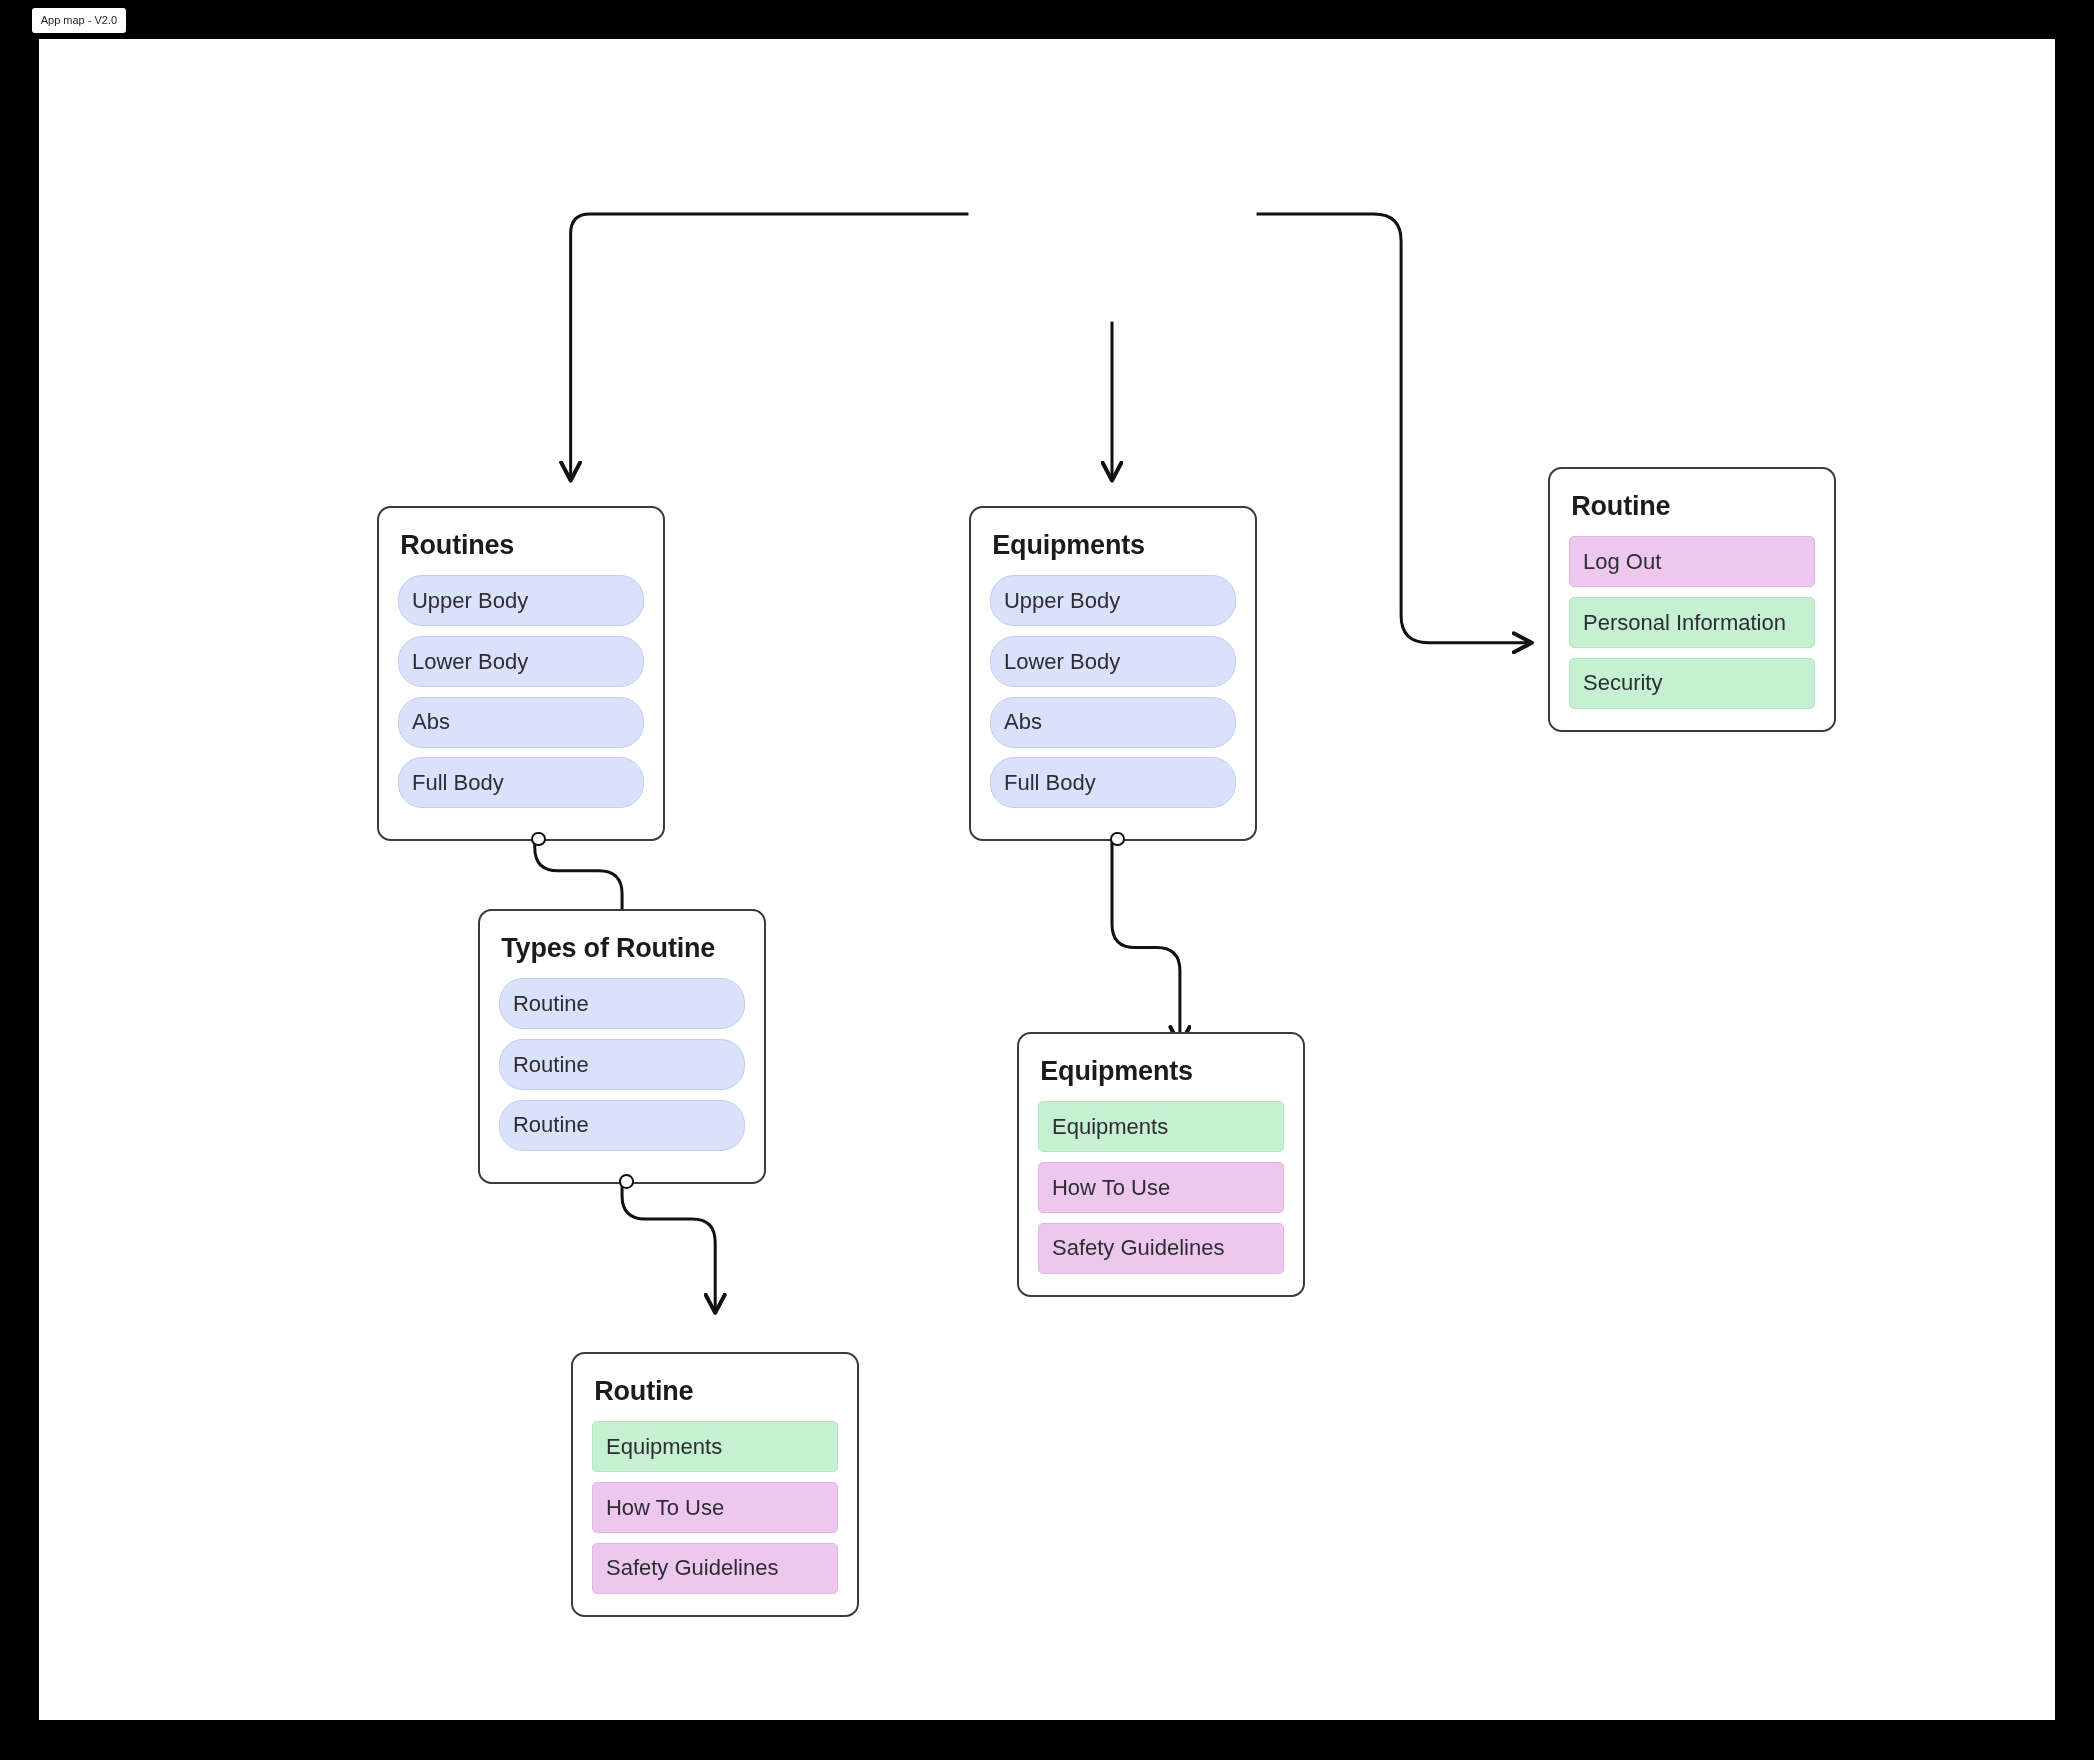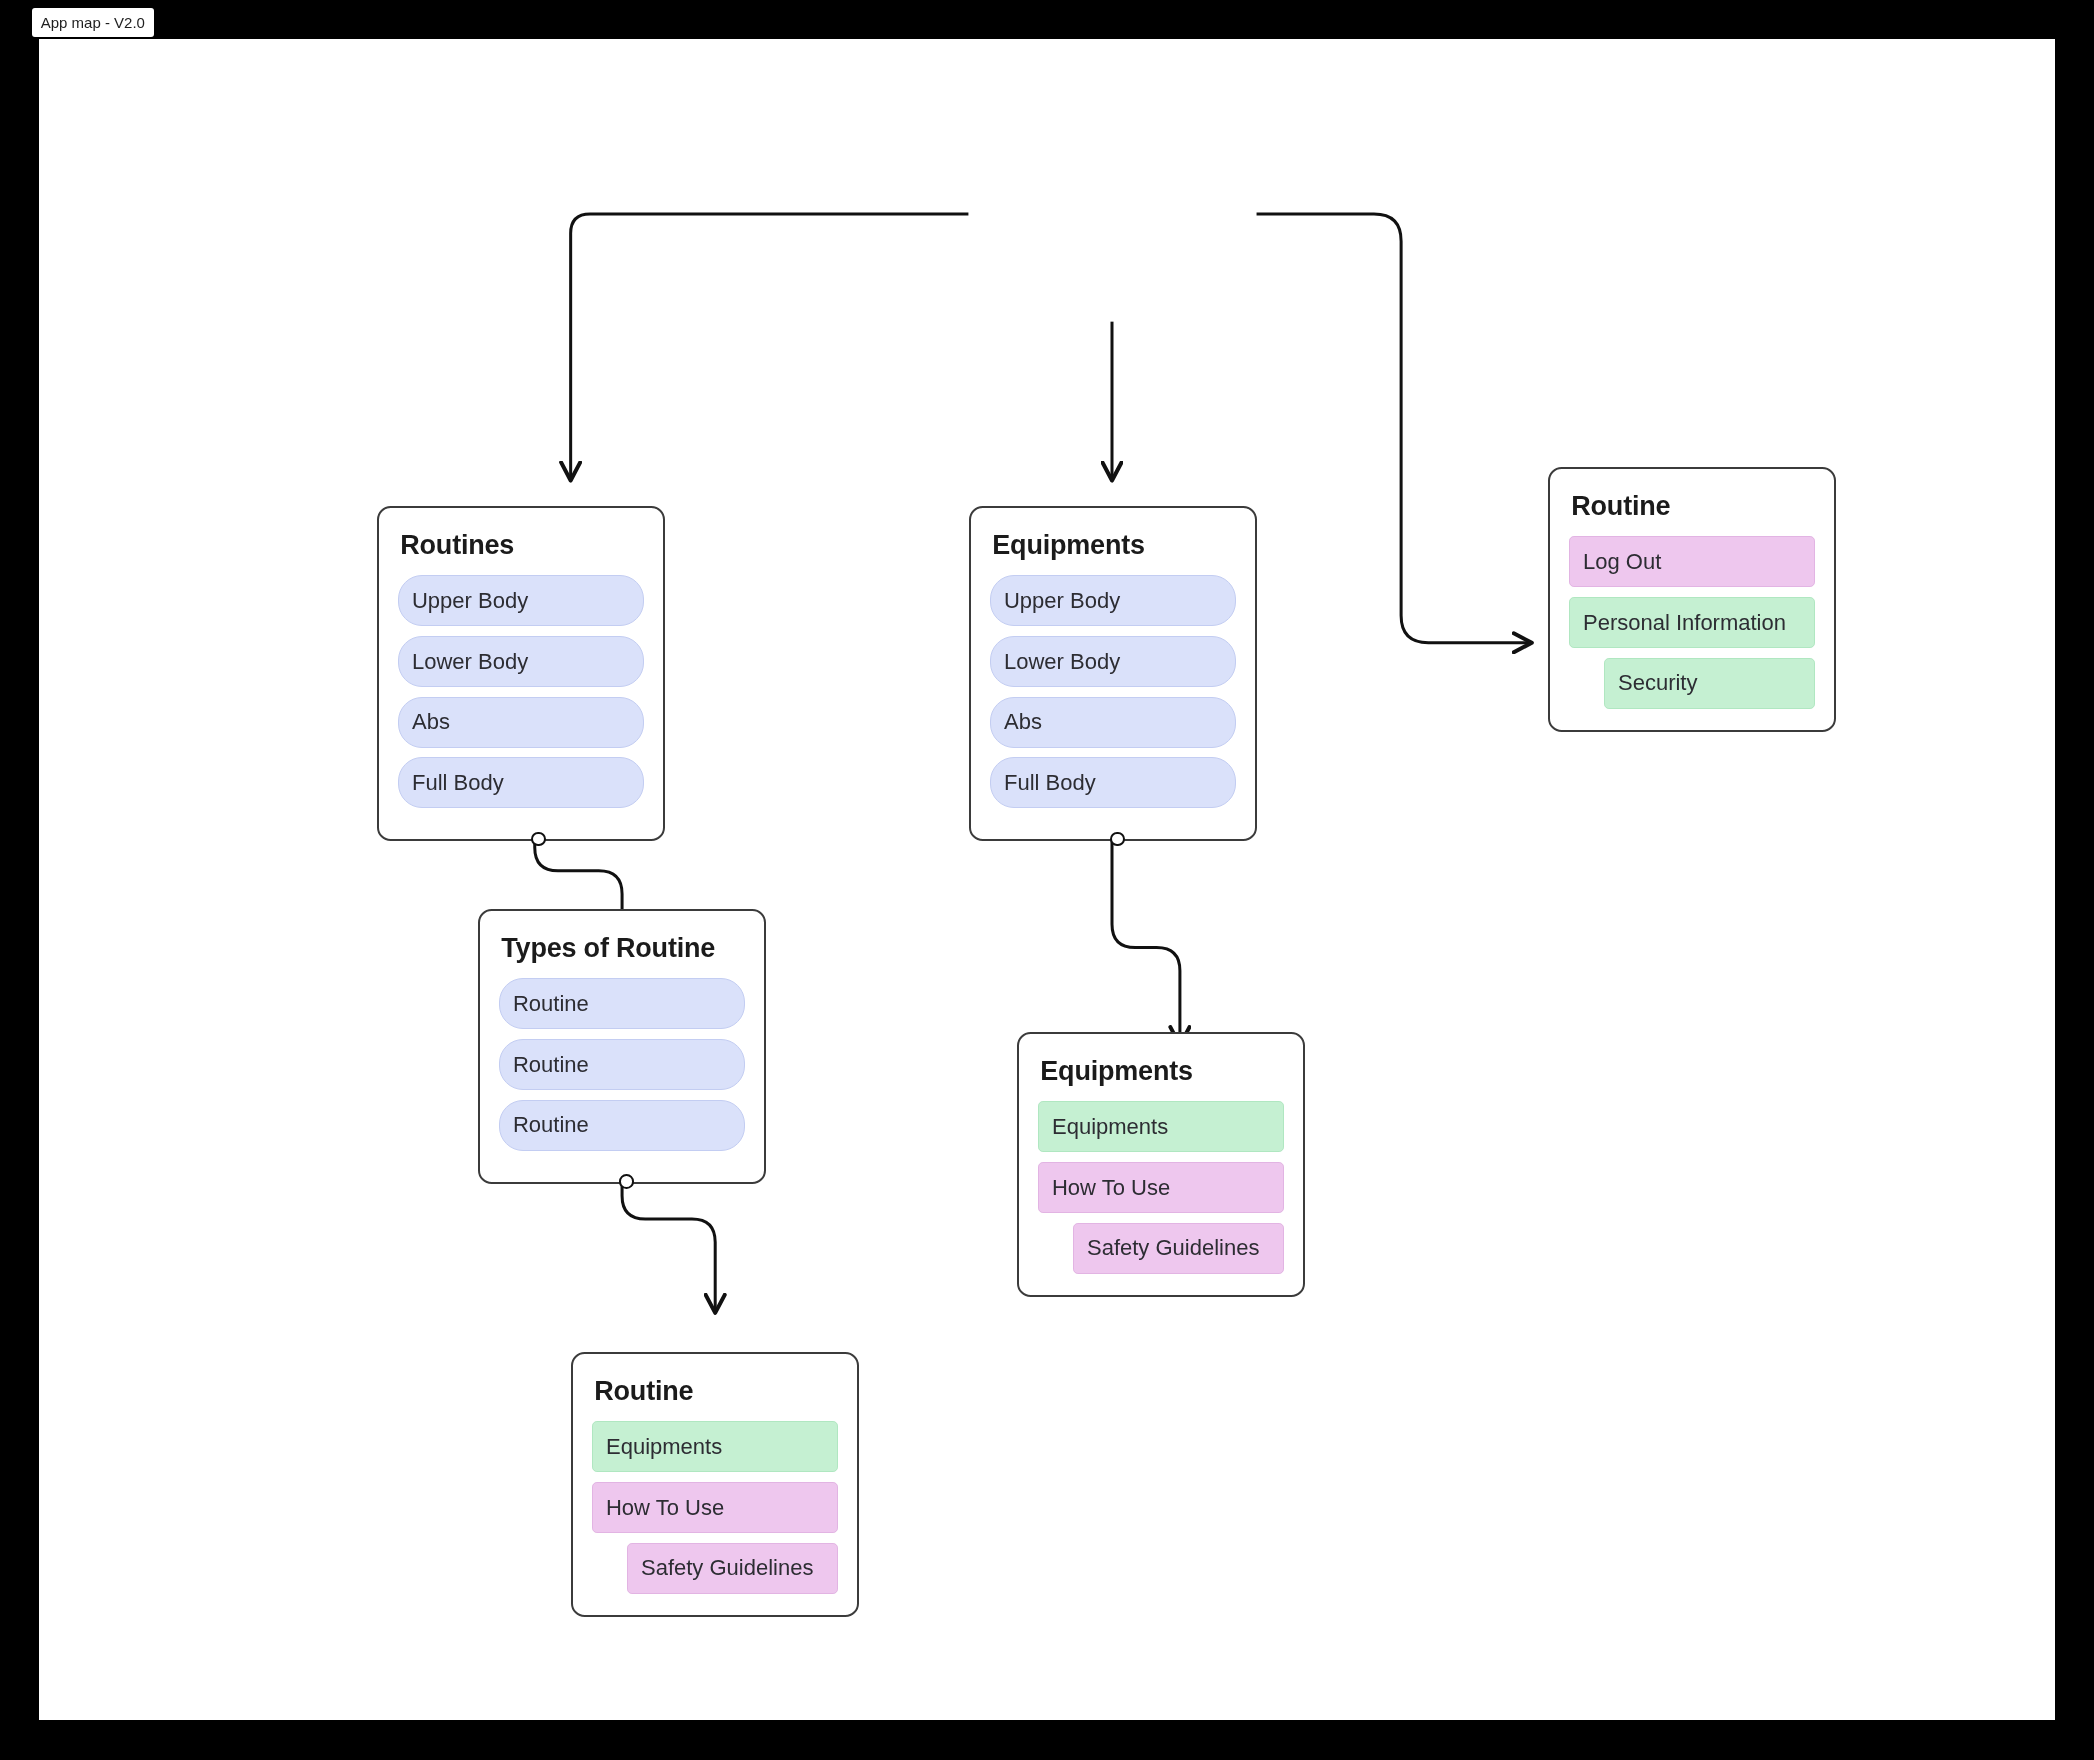--- a/index.html
+++ b/index.html
@@ -19,21 +19,21 @@
     background: #000000;
   }
 
   
   #title-badge {
     position: absolute;
     left: 32px;
     top: 7.8px;
     background: #ffffff;
     color: #1f1f1f;
-    font-size: 15px;
+    font-size: 11px;
     line-height: 1;
     padding: 6.8px 8.7px 7.8px 8.7px;
     border-radius: 2.9px;
     white-space: nowrap;
     z-index: 60;
     font-family: "Liberation Sans", sans-serif;
   }
 
   
   #canvas {
@@ -81,21 +81,21 @@
     height: 51px;
     display: flex;
     align-items: center;
     padding-left: 12.6px;
     border-radius: 4.9px;
     font-size: 22px;
     color: #2d2d33;
     margin-bottom: 9.7px;
     border: 1px solid rgba(0,0,0,0.06);
   }
-  .item:last-child { margin-bottom: 0; margin-left: 35px; }
+  .item:last-child { margin-bottom: 0; }
 
   .item.blue  { background: #dae1fa; border-color: #c3cdf2; border-radius: 24px; }
   .item.pink  { background: #eec7ee; border-color: #e2b4e3; }
   .item.green { background: #c5f0d2; border-color: #b0e7c1; }
 
   
   .port {
     position: absolute;
     width: 10.7px;
     height: 10.7px;

